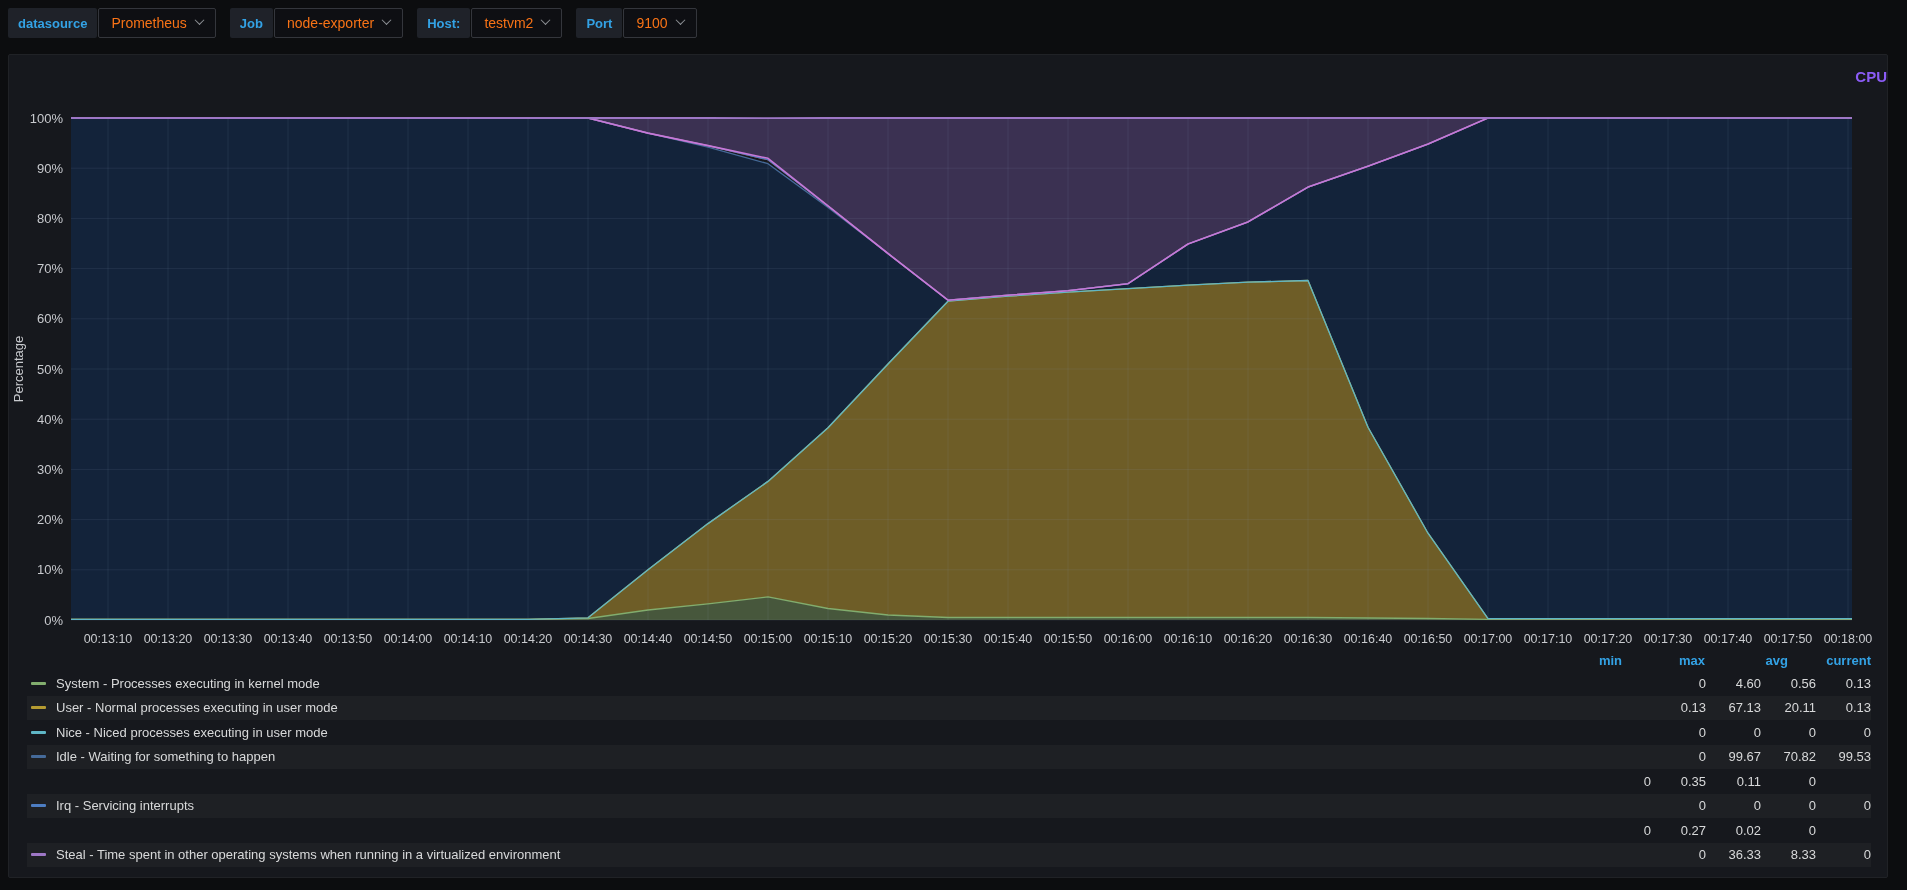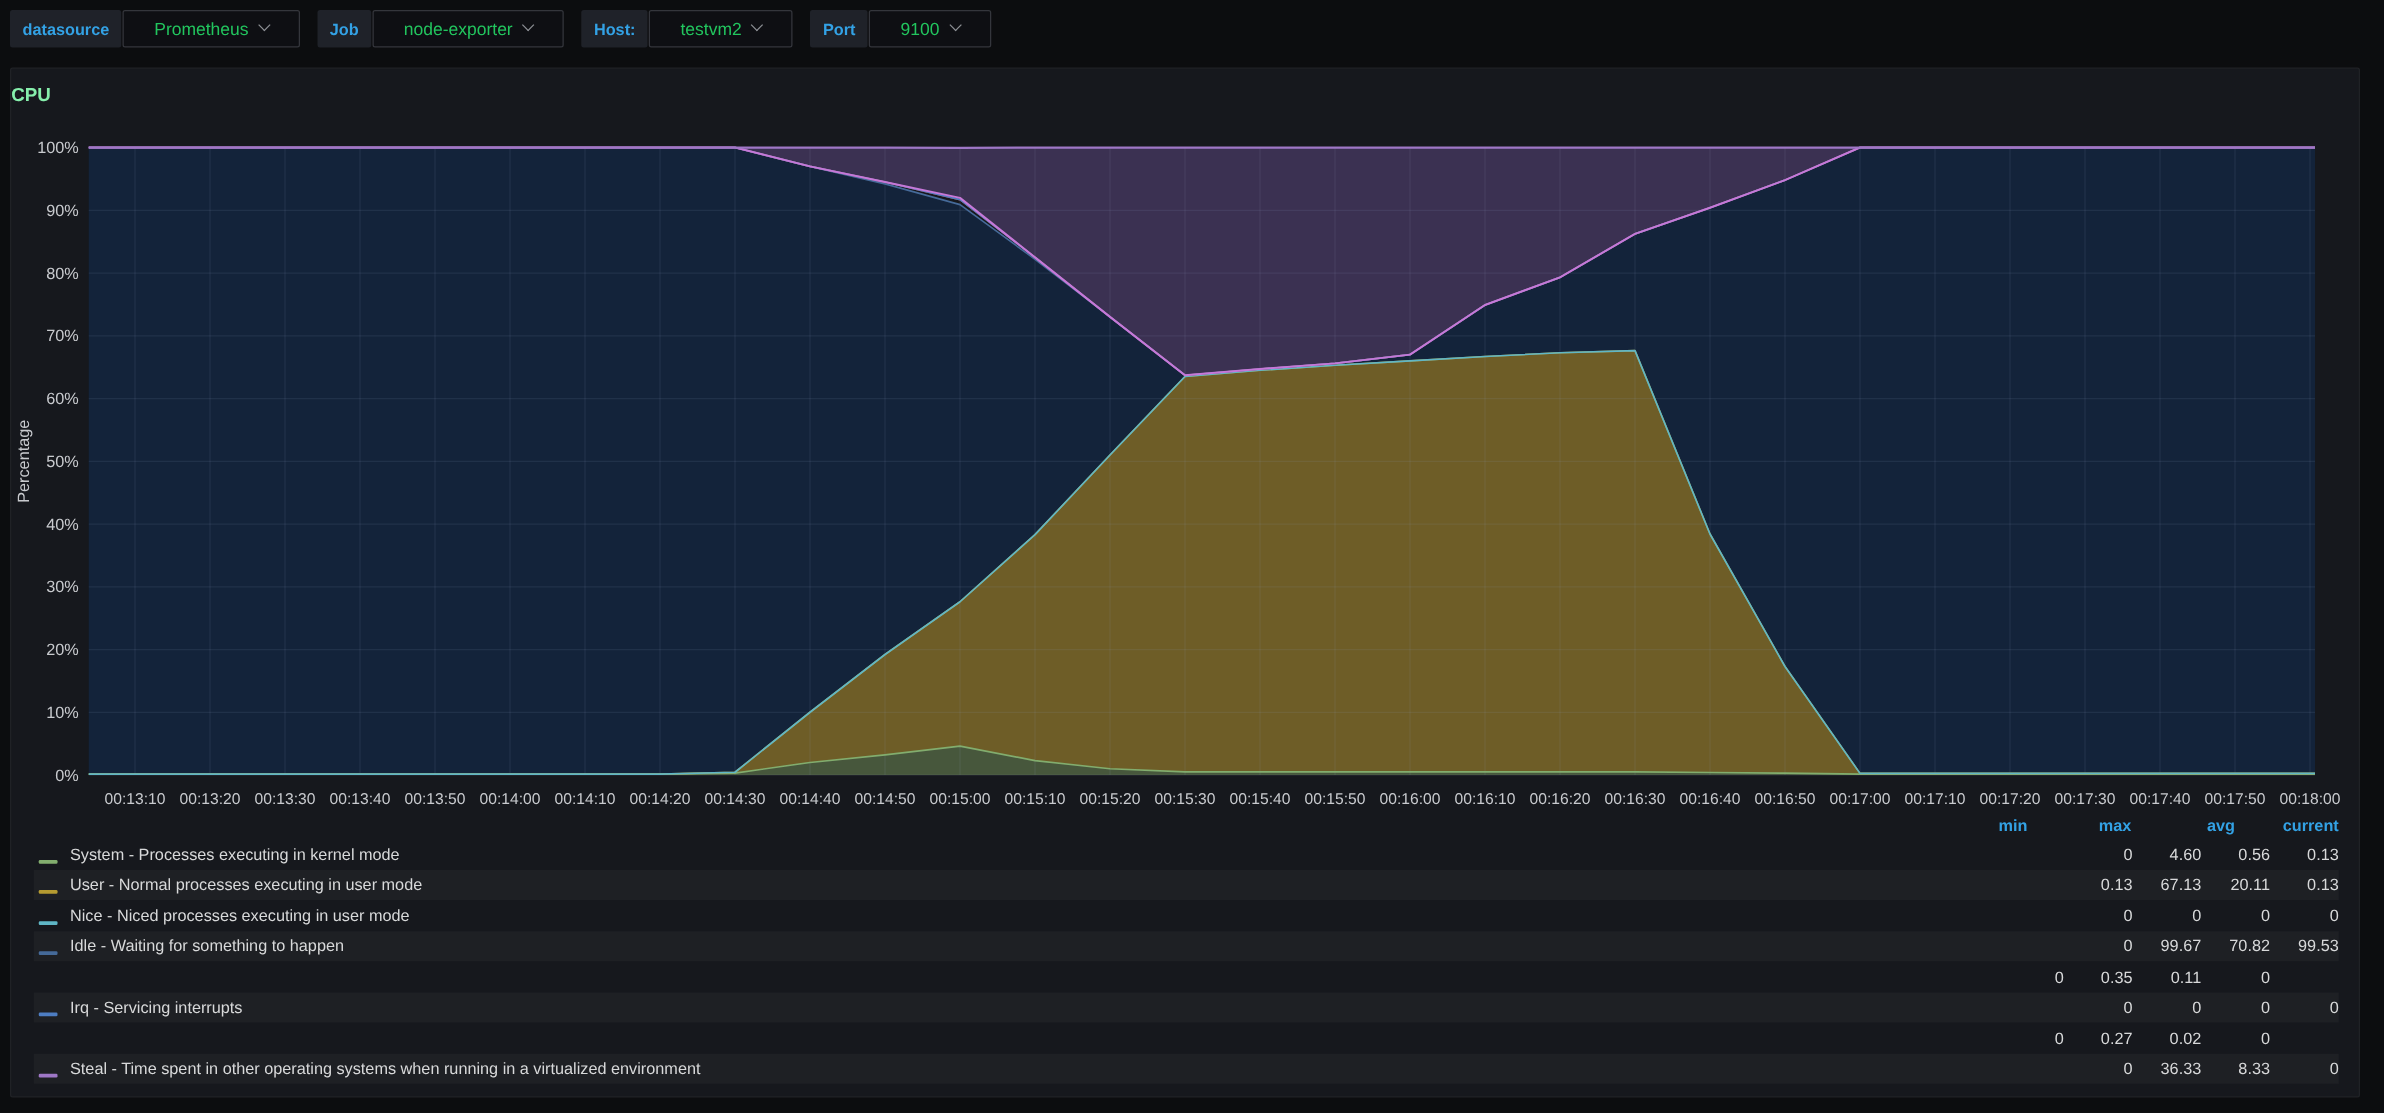--- a/index.html
+++ b/index.html
@@ -5,42 +5,42 @@
   * { box-sizing: border-box; margin: 0; padding: 0; }
   html,body { width:1907px; height:890px; background:#0c0d0f; overflow:hidden;
               font-family:"Liberation Sans", sans-serif; color:#d8d9da; }
 
   
   .toolbar { position:absolute; left:8px; top:8px; height:30px; display:flex; align-items:center; }
   .tb-label { background:#1f2229; color:#33a2e5; font-size:13px; font-weight:700;
               padding:0 10px; height:30px; display:flex; align-items:center;
               border-radius:2px; margin-right:1px; }
   .tb-select { background:#0e0f13; border:1px solid #34363c; border-radius:2px;
-               color:#22c55e; font-size:14px; font-weight:500; padding:0 24px;
+               color:#f97316; font-size:14px; font-weight:500; padding:0 12px;
                height:30px; display:flex; align-items:center; margin-right:14px; cursor:pointer; }
   .caret { display:inline-block; width:7px; height:7px; border-right:1.6px solid #8e9196;
            border-bottom:1.6px solid #8e9196; transform:rotate(45deg) translate(-1px,-1px);
            margin-left:9px; margin-top:-4px; }
 
   
   .panel { position:absolute; left:8px; top:54px; width:1880px; height:824px;
            background:#16181d; border:1px solid #202226; border-radius:2px; }
-  .panel-title { position:absolute; top:13px; left:0; right:0; text-align:left;
-                 font-size:15px; font-weight:700; color:#86efac; cursor:pointer; }
+  .panel-title { position:absolute; top:13px; left:0; right:0; text-align:right;
+                 font-size:15px; font-weight:700; color:#8b5cf6; cursor:pointer; }
   .chart-wrap { position:absolute; left:0; top:0; width:1878px; height:600px; }
   svg text { font-family:"Liberation Sans", sans-serif; }
 
   
   .legend { position:absolute; left:18px; top:594px; width:1844px; }
   .lg-grid { display:grid; grid-template-columns:1fr 55px 55px 55px 55px; align-items:center; }
   .lg-header { height:22px;gap:28px; }
   .lg-header span { font-size:13px; font-weight:700; color:#33a2e5; text-align:right; cursor:pointer; }
   .lg-row { height:24.5px; font-size:13px; }
   .lg-row.alt { background:rgba(255,255,255,0.035); }
-  .lg-name { display:flex; align-items:flex-end; gap:10px; padding-left:4px; min-width:0; }
+  .lg-name { display:flex; align-items:center; gap:10px; padding-left:4px; min-width:0; }
   .dash { width:15px; height:3px; border-radius:1px; flex:none; }
   .lg-label { color:#d8d9da; cursor:pointer; white-space:nowrap; }
   .lg-val { text-align:right; color:#d8d9da; }
 </style>
 </head>
 <body>
 
 <div class="toolbar" id="toolbar">
     <div class="tb-label">
       <span>datasource</span>

